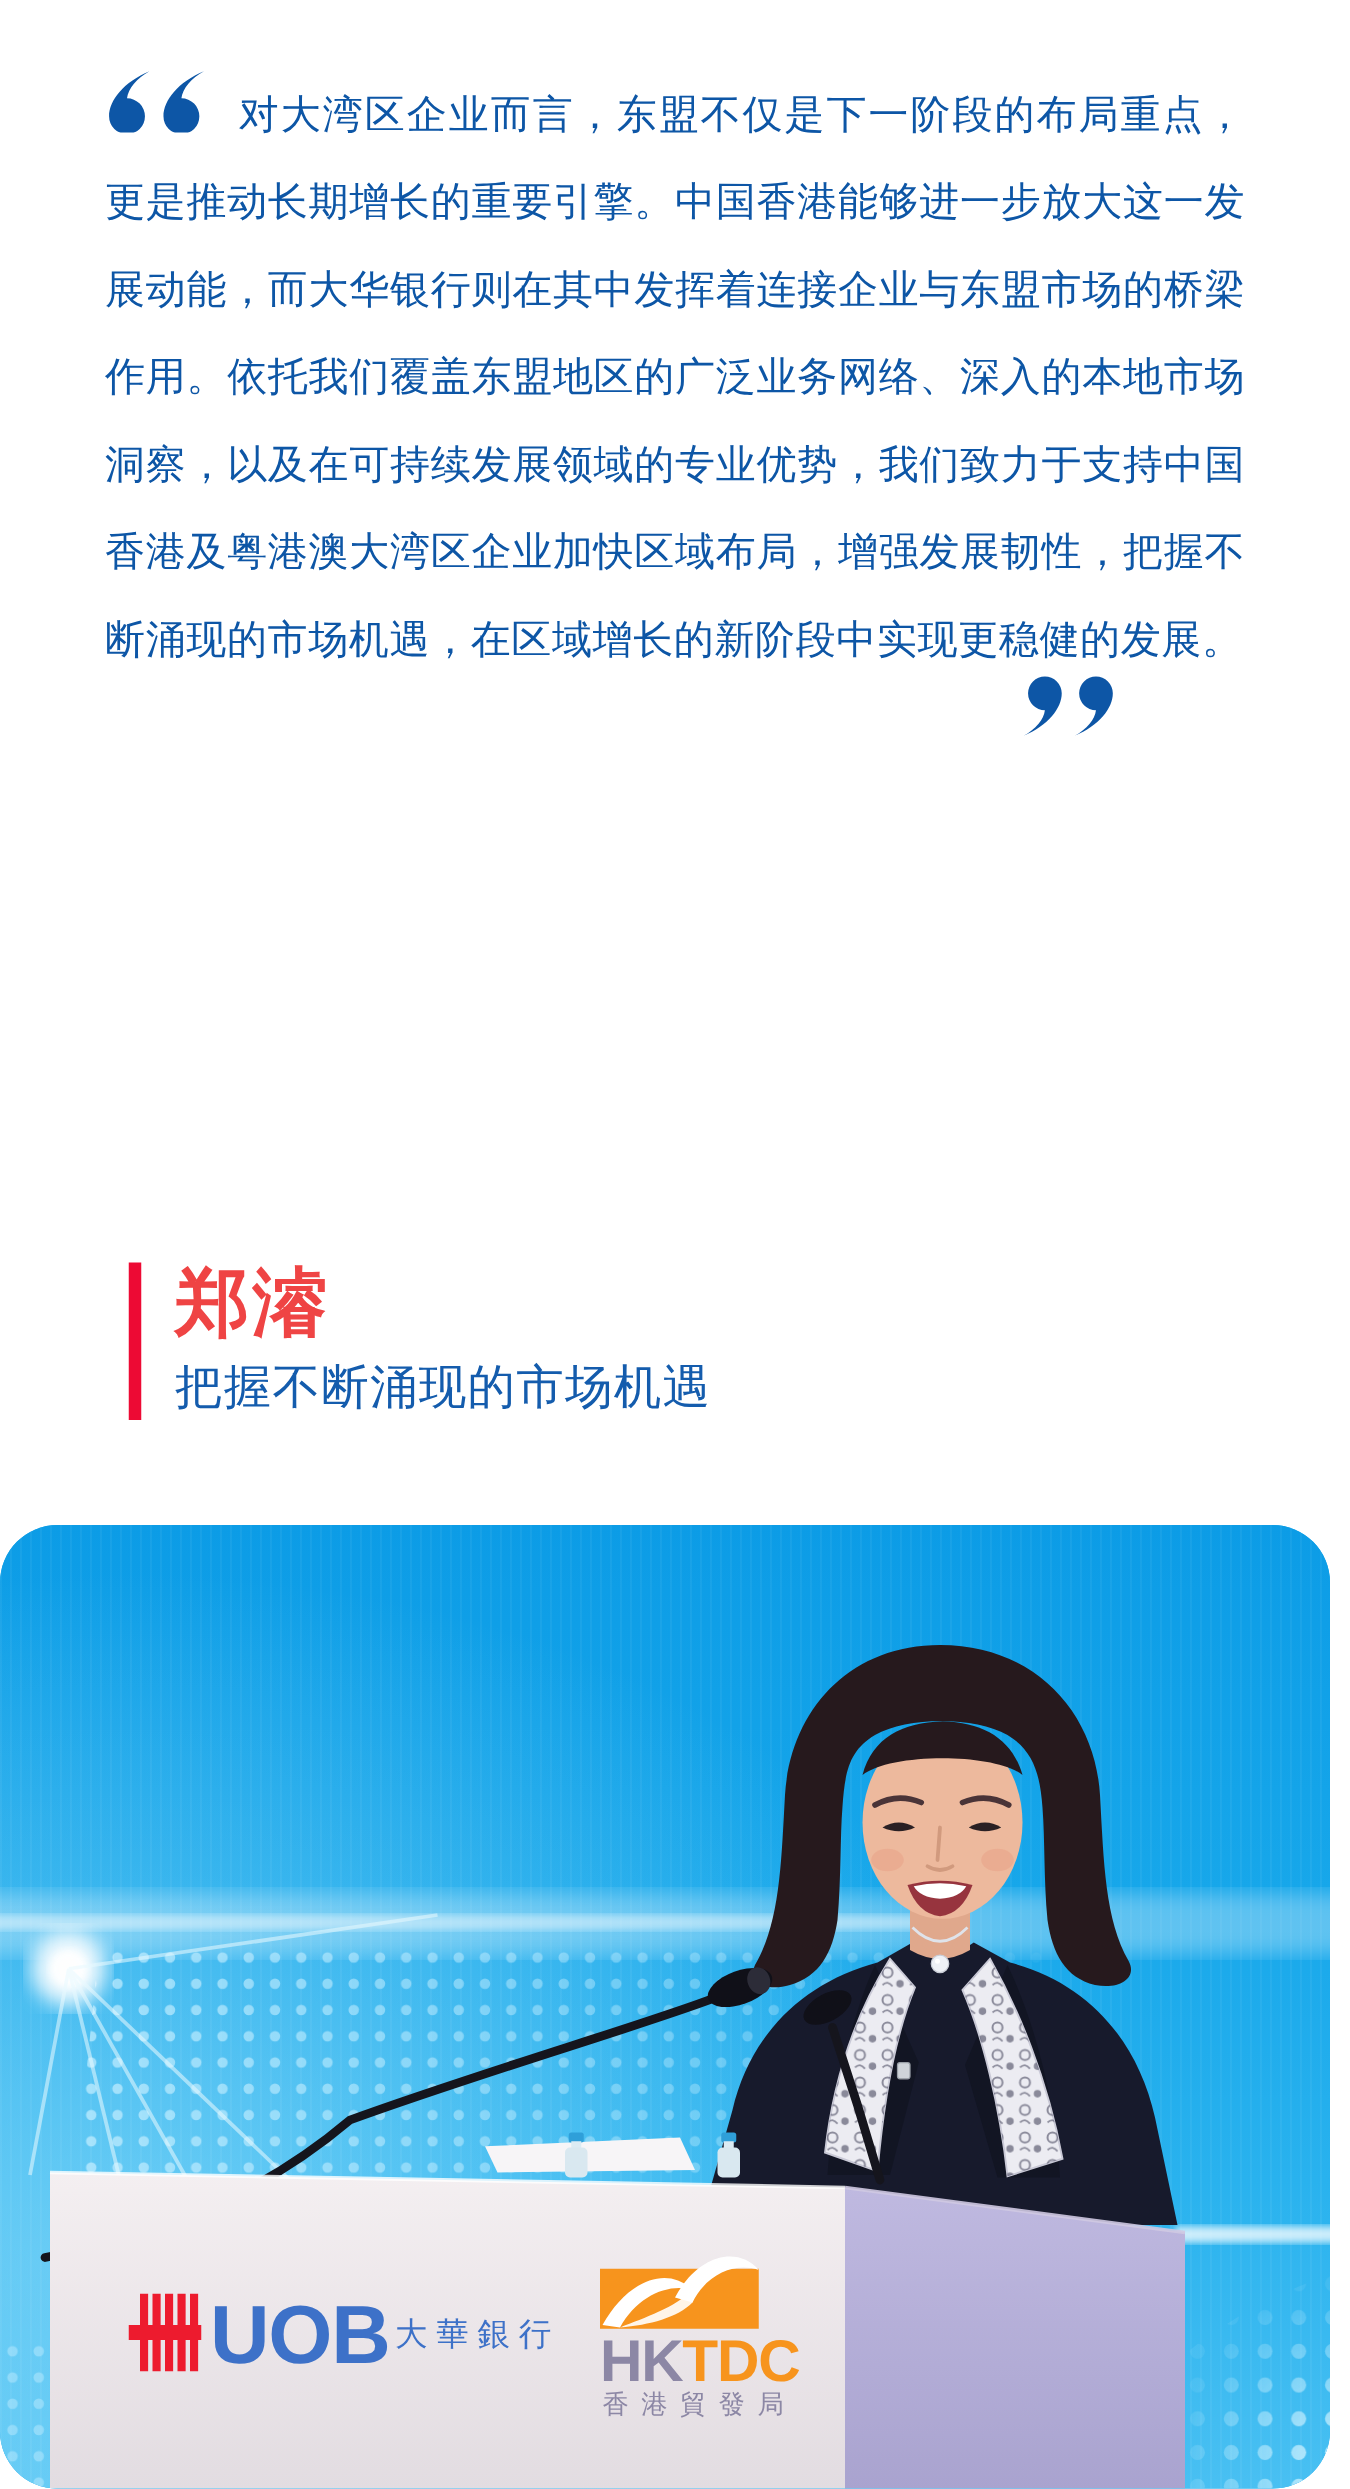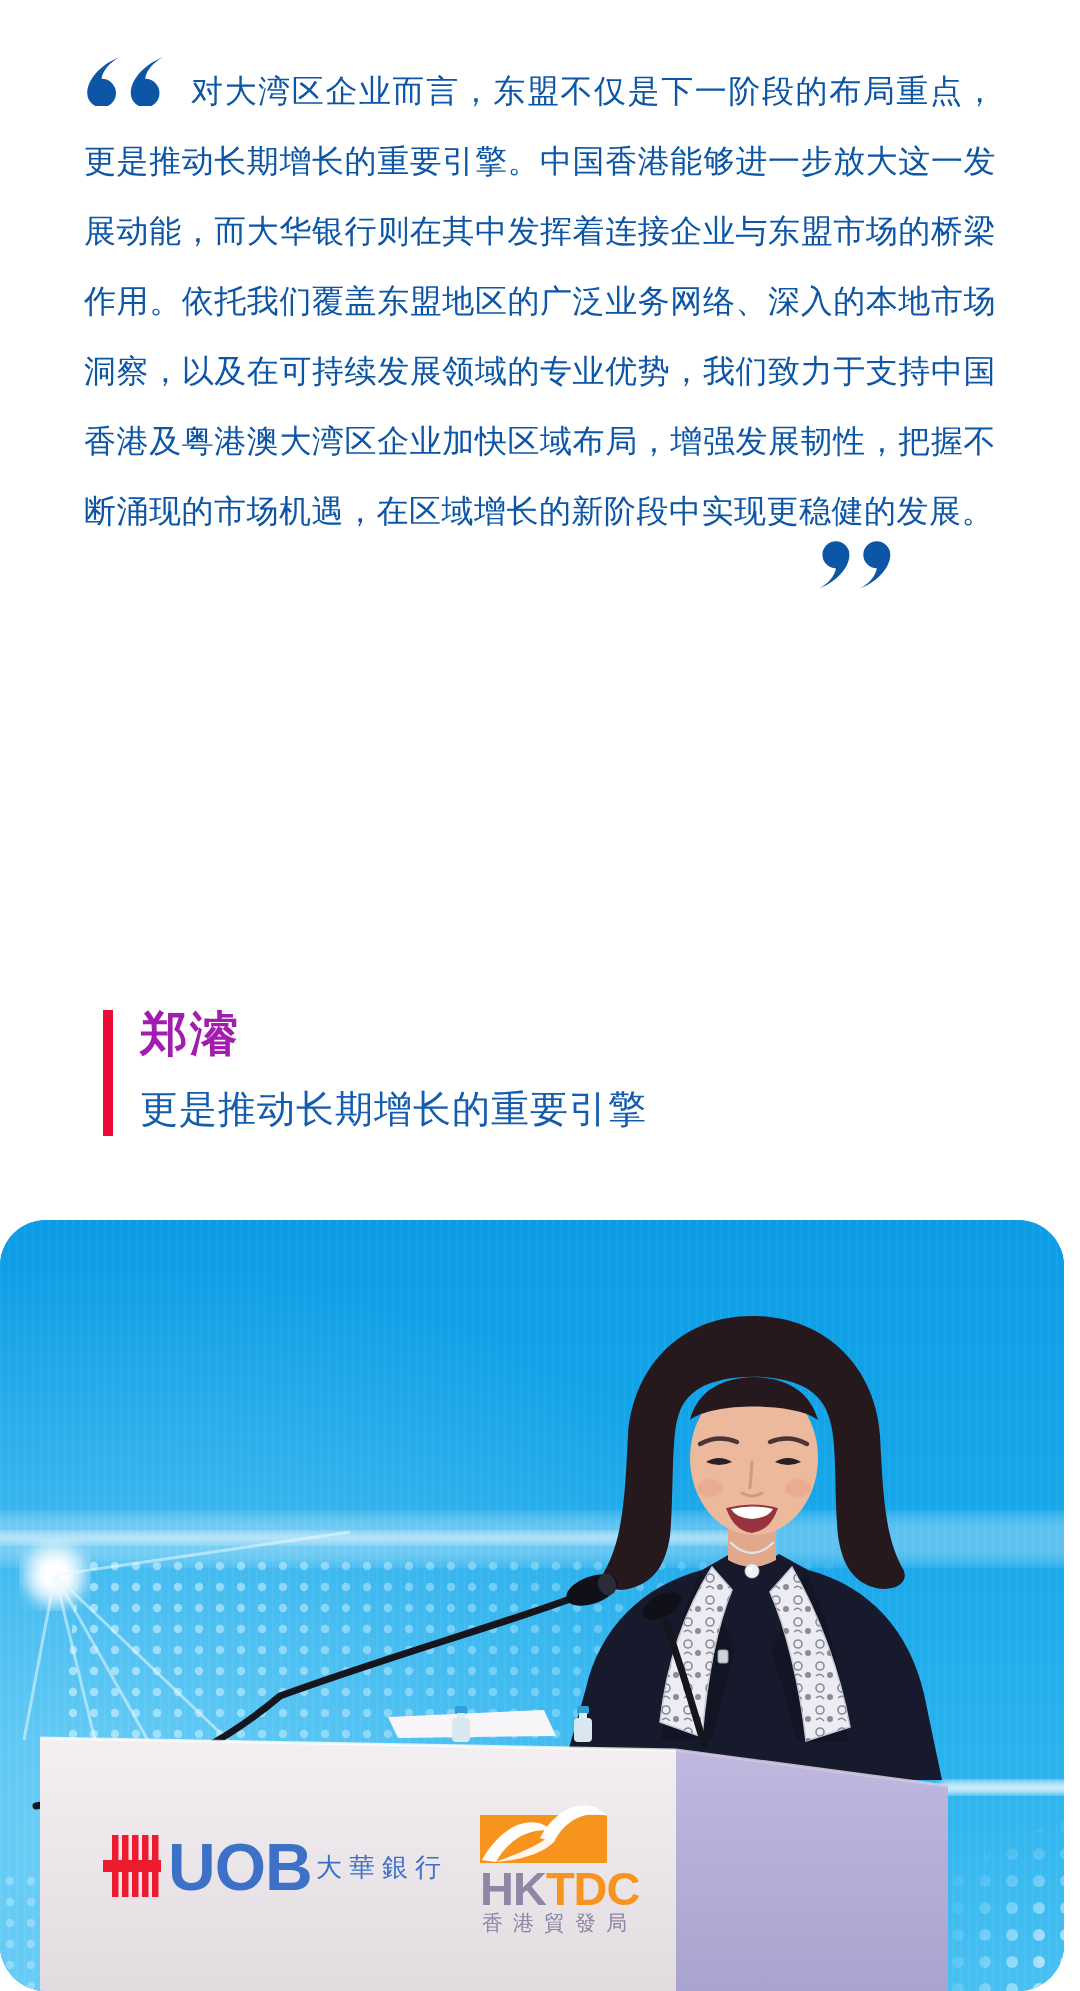--- a/index.html
+++ b/index.html
@@ -29,21 +29,21 @@
   }
   .qmark{fill:#0D56A6;}
 
   
   .speaker-section{position:absolute;left:103px;top:1008px;height:130px;}
   .accent-bar{
     position:absolute;left:0;top:2px;width:10px;height:126px;background:#ED0A34;
   }
   .speaker-name{
     position:absolute;left:37px;top:-6px;margin:0;
-    font-size:48px;font-weight:700;color:#a21caf;letter-spacing:2px;white-space:nowrap;
+    font-size:60px;font-weight:700;color:#ef4444;letter-spacing:2px;white-space:nowrap;
   }
   .speaker-title{
     position:absolute;left:37px;top:76px;
     font-size:38px;font-weight:400;color:#145CAD;letter-spacing:1px;white-space:nowrap;
   }
 
   
   .photo-figure{
     position:absolute;left:0;right:16px;top:1220px;height:771px;margin:0;
     border-radius:46px;overflow:hidden;background:#18A8EA;
@@ -70,21 +70,21 @@
       <g transform="rotate(180 46 27)">
         <path class="qmark" d="M37,1C15,10 2,26 2,40a15.5,15.5 0 1 0 15.5,-15.5C18.5,16 26,7 37,1Z"></path>
         <path class="qmark" transform="translate(47,0)" d="M37,1C15,10 2,26 2,40a15.5,15.5 0 1 0 15.5,-15.5C18.5,16 26,7 37,1Z"></path>
       </g>
     </svg>
   </section>
 
   <section class="speaker-section">
     <div class="accent-bar"></div>
     <h1 class="speaker-name">郑濬</h1>
-    <div class="speaker-title">更是推动长期增长的重要引擎</div>
+    <div class="speaker-title">把握不断涌现的市场机遇</div>
   </section>
 
   <figure class="photo-figure">
     <svg viewBox="0 0 1080 771">
       <defs>
         <linearGradient id="bgGrad" x1="0" y1="0" x2="0" y2="1">
           <stop offset="0" stop-color="#0C9CE6"></stop>
           <stop offset="0.38" stop-color="#17A7EA"></stop>
           <stop offset="0.68" stop-color="#29B2EE"></stop>
           <stop offset="1" stop-color="#49C0F2"></stop>

